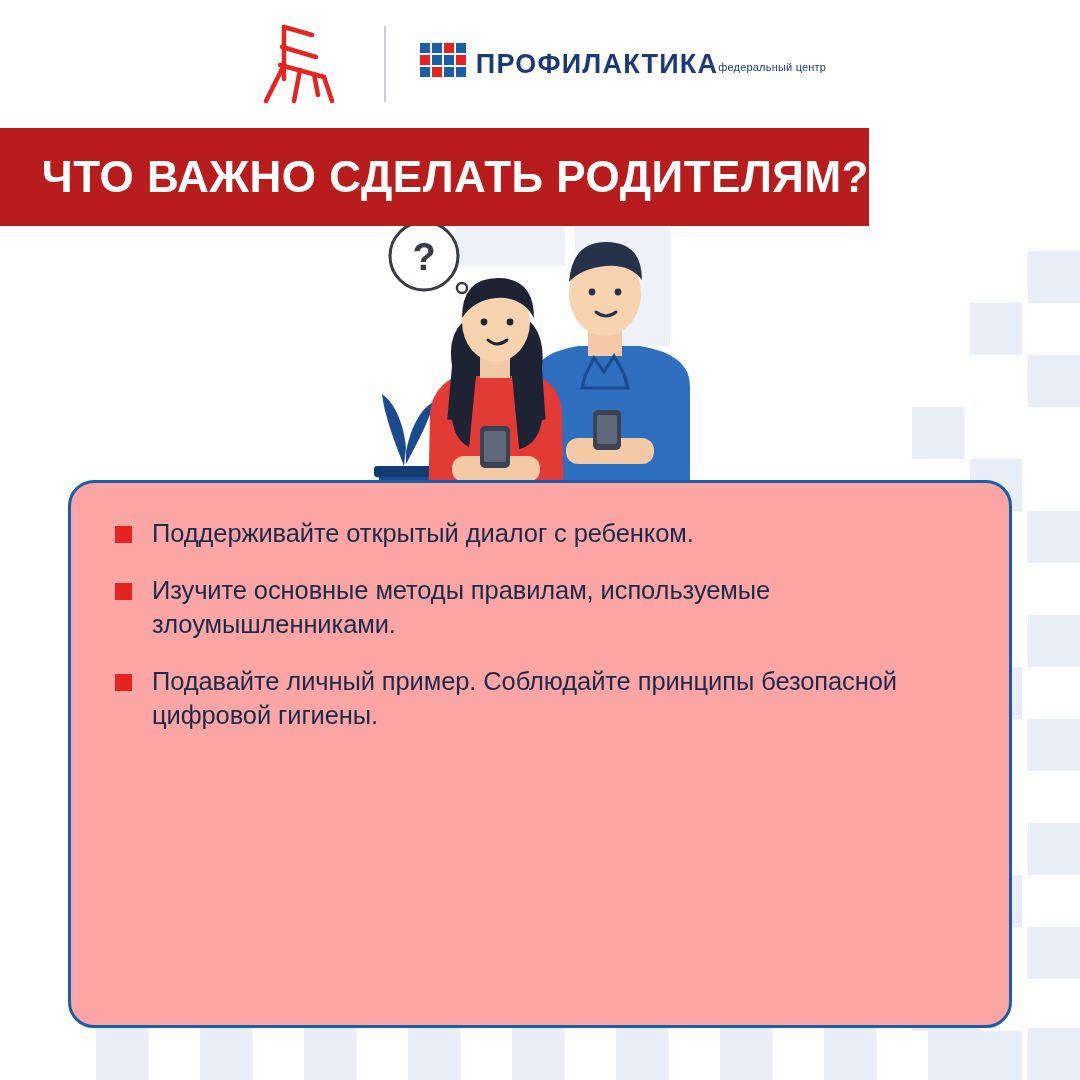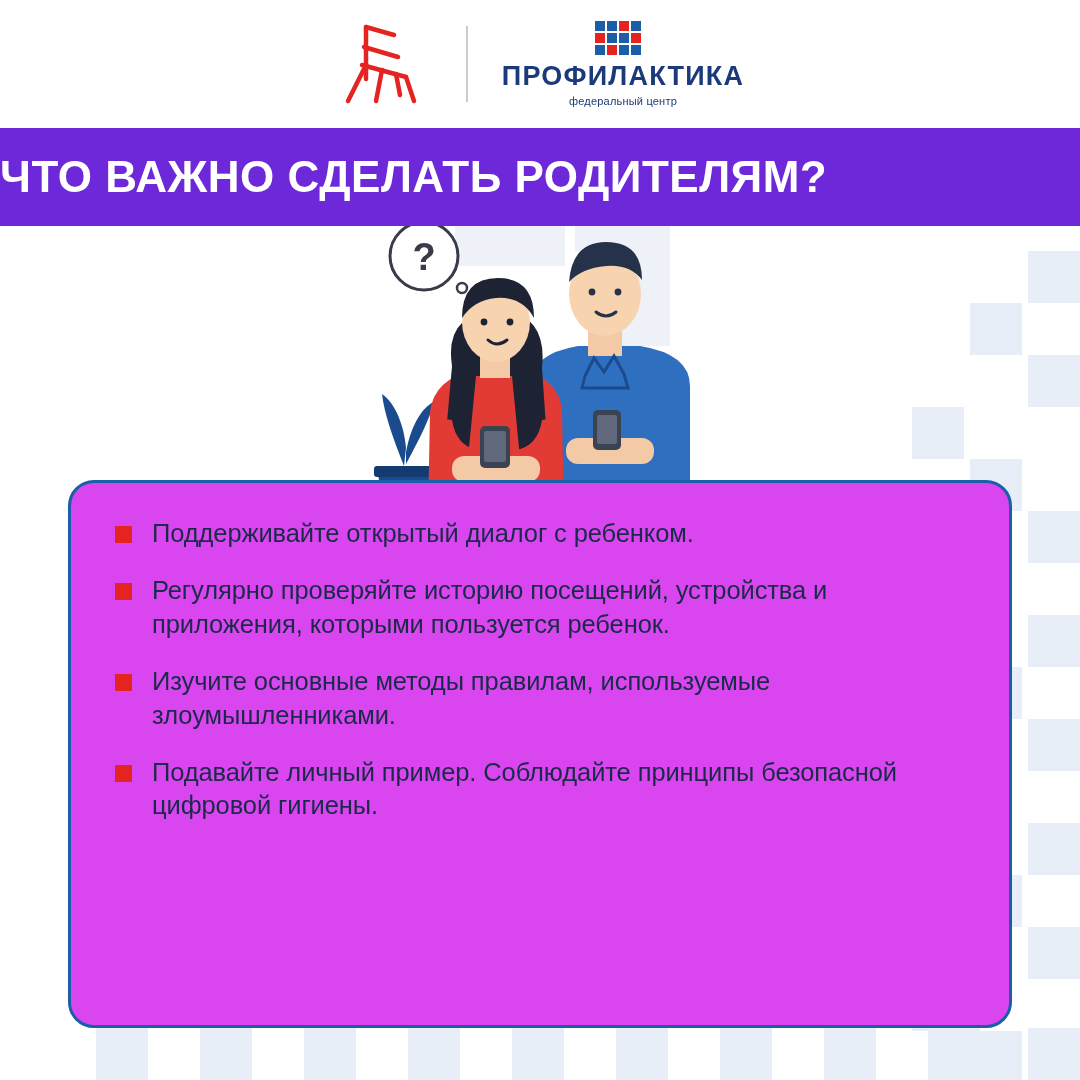--- a/index.html
+++ b/index.html
@@ -45,36 +45,36 @@
     top: 0; left: 0; width: 1080px; height: 128px;
     display: flex; align-items: center; justify-content: center;
     gap: 34px;
     z-index: 3;
     background: #fff;
   }
   .logo-chair { width: 96px; height: 86px; }
   .divider-v {
     width: 2px; height: 76px; background: #c9ccd2;
   }
-  .brand { display: flex; flex-direction: column; align-items: center; }
+  .brand { display: flex; flex-direction: row; align-items: center; }
   .brand-mark { width: 56px; height: 36px; margin-bottom: 6px; }
   .brand-title {
     color: #1b3a7a; font-weight: bold; font-size: 27px;
     letter-spacing: 1.2px; line-height: 1;
   }
   .brand-sub {
     color: #1b3a7a; font-size: 11px; margin-top: 5px; letter-spacing: 0.2px;
   }
 
   
   .title-band {
     position: absolute;
-    top: 128px; left: 0; width: 1080px; height: 98px;
-    background: #6d28d9;
-    display: flex; align-items: center; justify-content: flex-start;
+    top: 128px; left: 0; width: 869px; height: 98px;
+    background: #b91c1c;
+    display: flex; align-items: center; justify-content: flex-end;
     z-index: 3;
   }
   .title-band h1 {
     color: #ffffff;
     font-size: 44px;
     font-weight: bold;
     letter-spacing: 0.5px;
     text-align: center;
     white-space: nowrap;
   }
@@ -84,21 +84,21 @@
     position: absolute;
     top: 226px; left: 0; width: 1080px; height: 290px;
     z-index: 1;
   }
 
   
   .card {
     position: absolute;
     left: 68px; top: 480px;
     width: 944px; height: 548px;
-    background: #d946ef;
+    background: #fca5a5;
     border: 3px solid #1b5ea8;
     border-radius: 26px;
     z-index: 2;
     padding: 34px 44px 28px 44px;
   }
   .tip {
     display: flex;
     align-items: flex-start;
     margin-bottom: 24px;
   }
@@ -257,24 +257,20 @@
     </g>
   </svg>
 
   <div class="card">
     <div class="tip">
       <span class="bullet"></span>
       <span class="tip-text">Поддерживайте открытый диалог с ребенком.</span>
     </div>
     <div class="tip">
       <span class="bullet"></span>
-      <span class="tip-text">Регулярно проверяйте историю посещений, устройства и приложения, которыми пользуется ребенок.</span>
-    </div>
-    <div class="tip">
-      <span class="bullet"></span>
       <span class="tip-text">Изучите основные методы правилам, используемые злоумышленниками.</span>
     </div>
     <div class="tip">
       <span class="bullet"></span>
       <span class="tip-text">Подавайте личный пример. Соблюдайте принципы безопасной цифровой гигиены.</span>
     </div>
   </div>
 
 </div>
 

